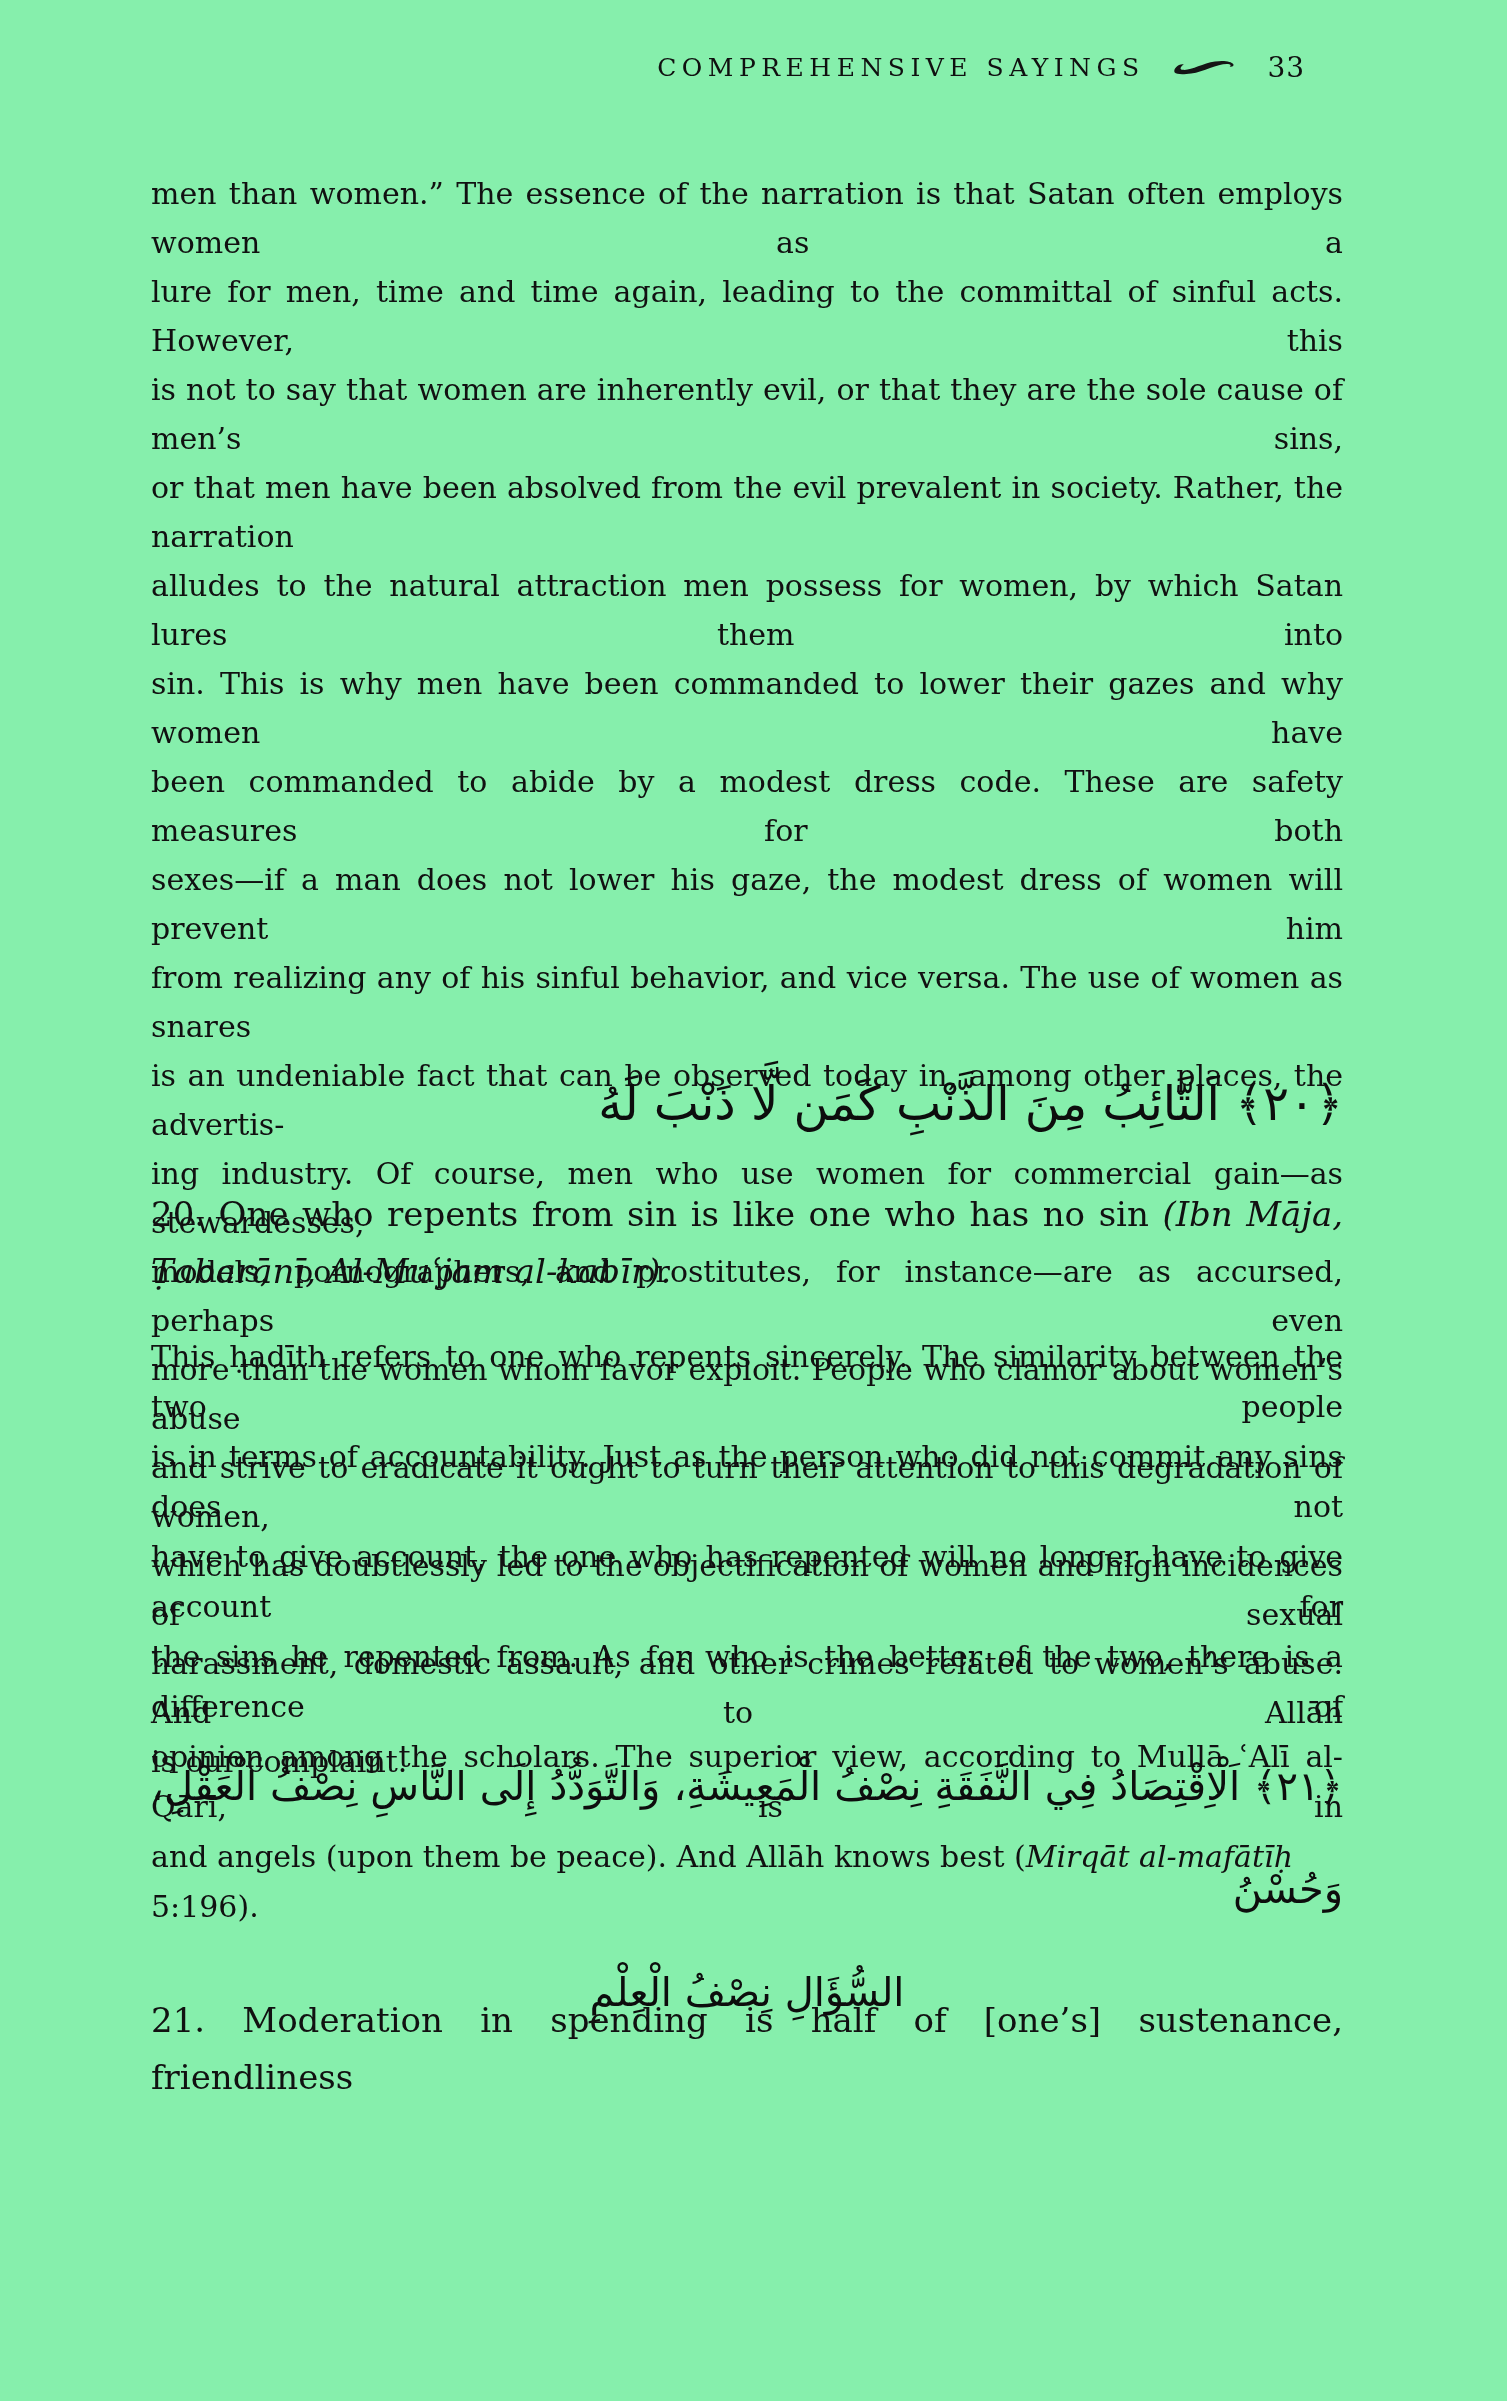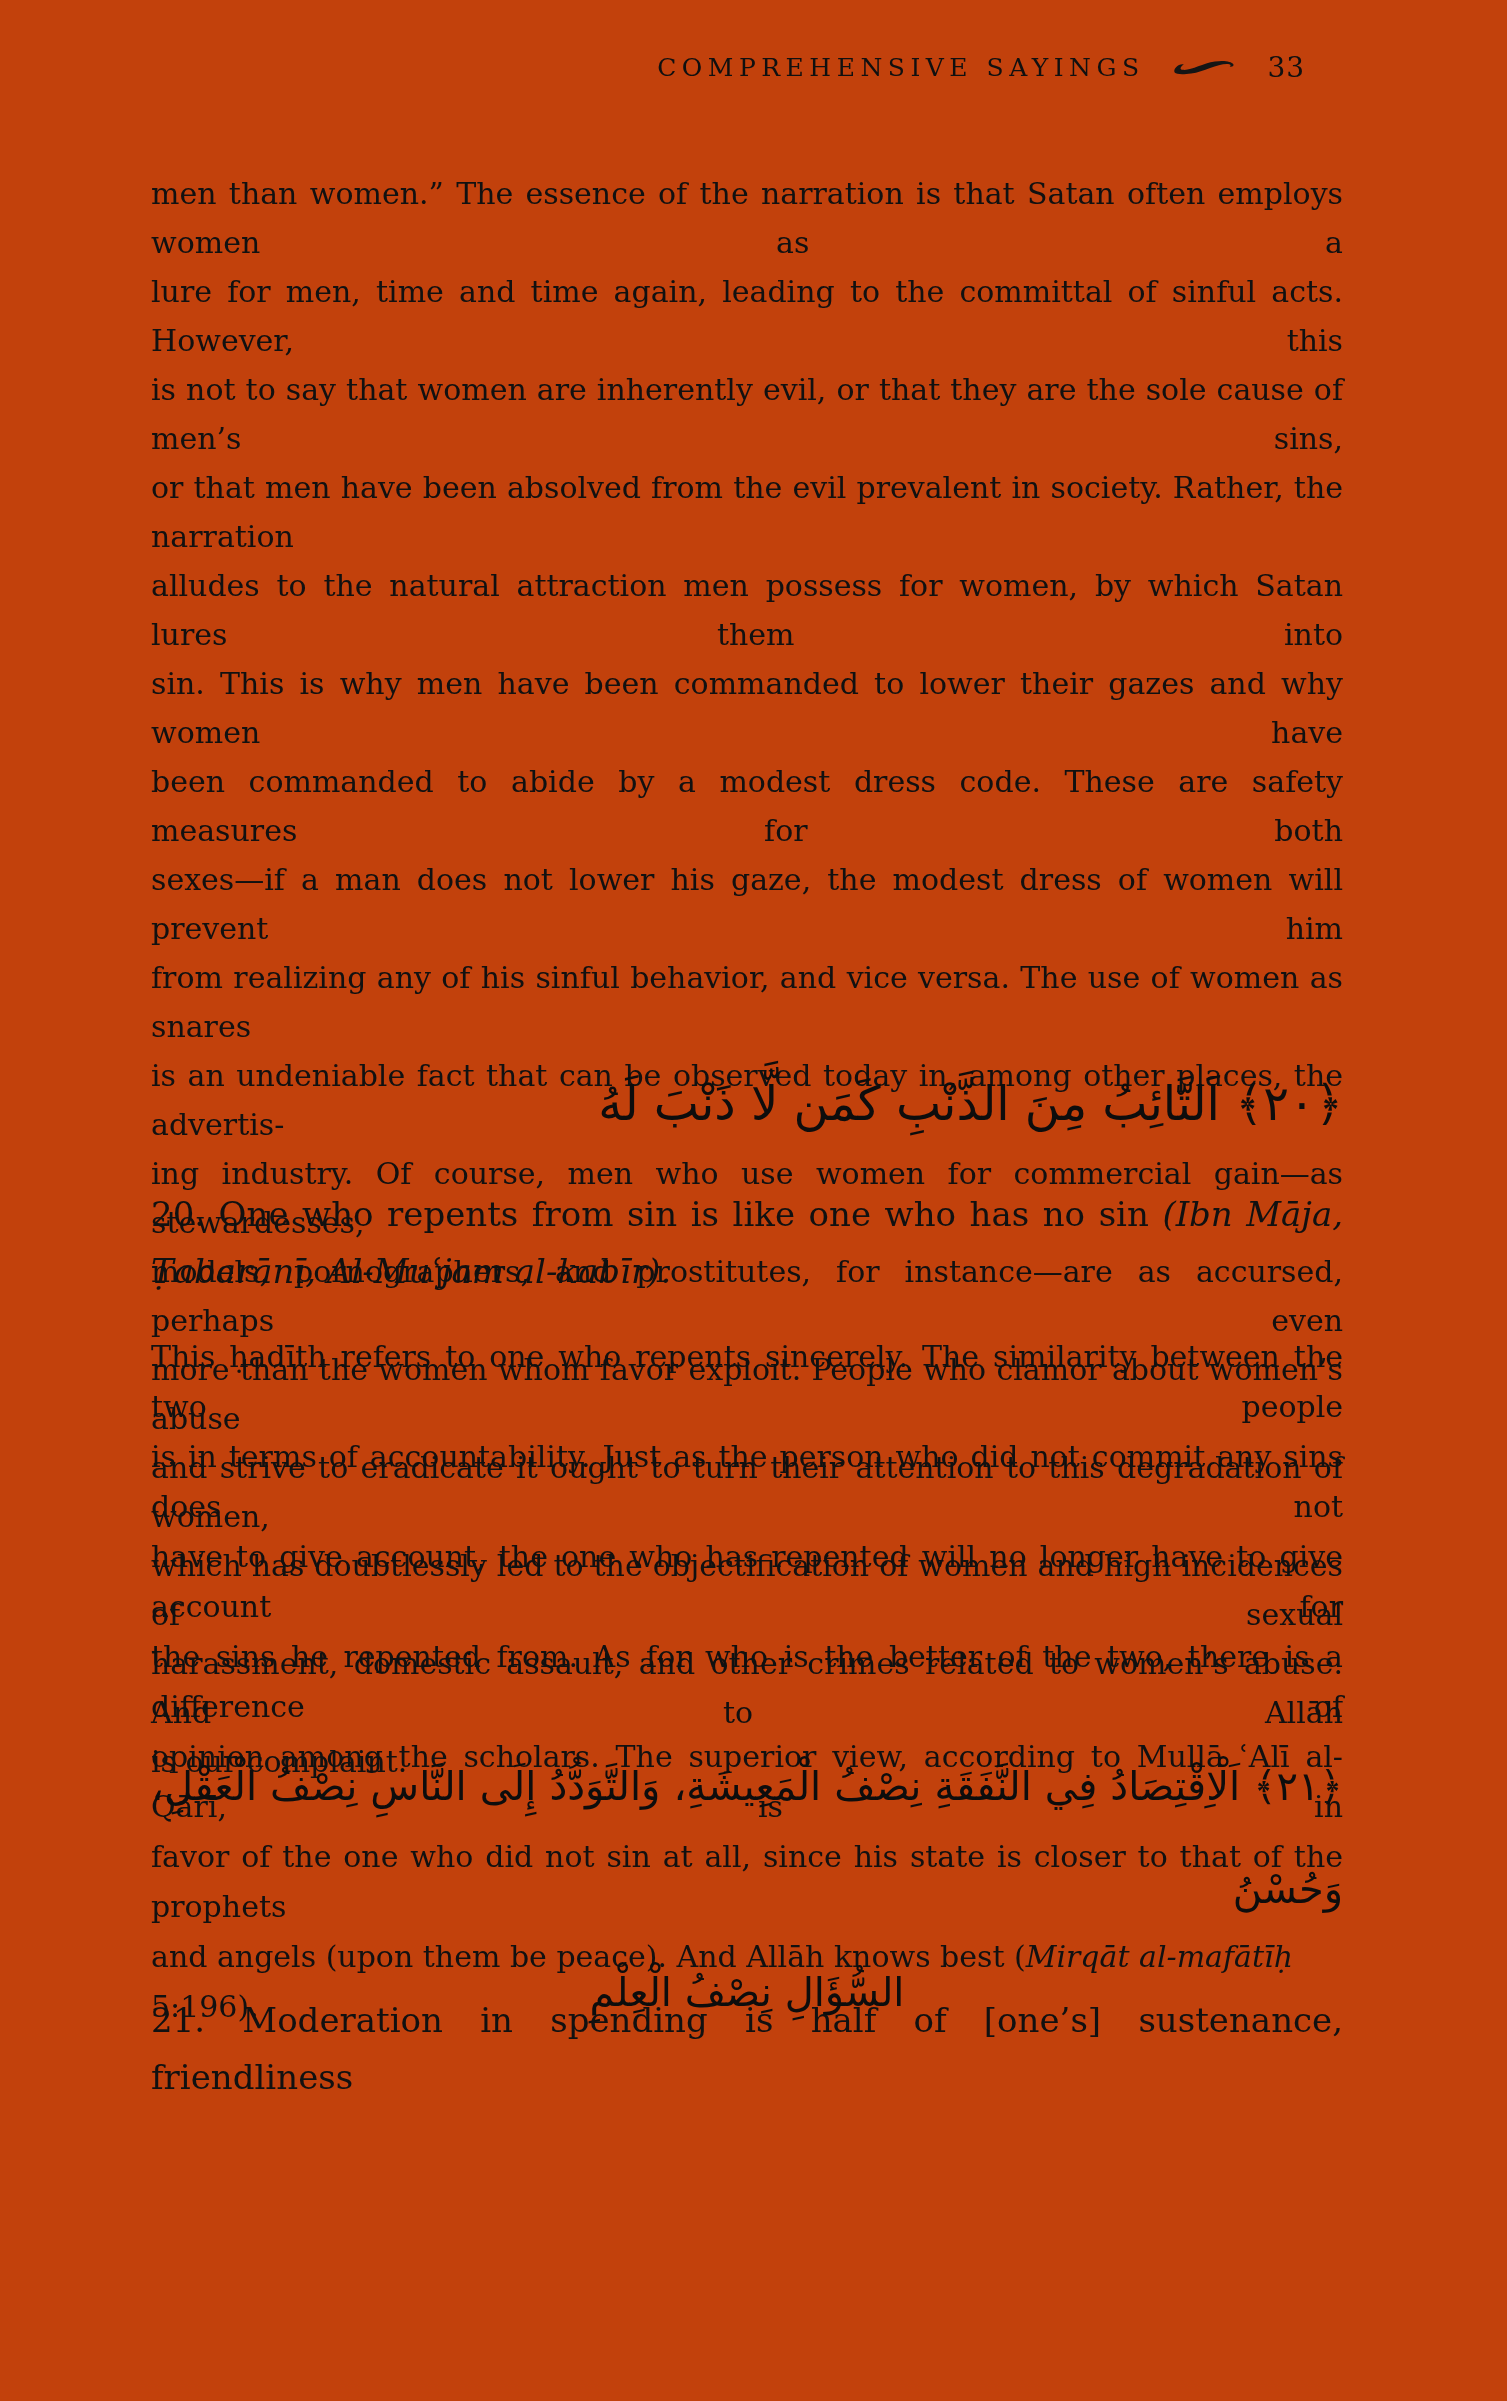--- a/index.html
+++ b/index.html
@@ -1,20 +1,20 @@
 <!DOCTYPE html>
 <html style="font-size:14.6px"><head>
 <meta charset="utf-8">
 <style>
   html, body { margin: 0; padding: 0; background: #e8e8e8; }
   .sheet {
     position: relative;
     width: 1508px;
     height: 2401px;
-    background: #c2410c;
+    background: #86efac;
     color: #111111;
     overflow: hidden;
     font-family: "DejaVu Serif", serif;
   }
 
   
   .running-header {
     position: absolute;
     top: 51px;
     left: 113px;
@@ -113,21 +113,20 @@
     </div>
     <div class="line short it">Ṭabarānī, Al-Muʿjam al-kabīr).</div>
   </section>
 
   <section class="block body-size commentary">
     <div class="line">This ḥadīth refers to one who repents sincerely. The similarity between the two people</div>
     <div class="line">is in terms of accountability. Just as the person who did not commit any sins does not</div>
     <div class="line">have to give account, the one who has repented will no longer have to give account for</div>
     <div class="line">the sins he repented from. As for who is the better of the two, there is a difference of</div>
     <div class="line">opinion among the scholars. The superior view, according to Mullā ʿAlī al-Qārī, is in</div>
-    <div class="line">favor of the one who did not sin at all, since his state is closer to that of the prophets</div>
     <div class="line short">
       <span>and angels (upon them be peace). And Allāh knows best (</span><span class="it">Mirqāt al-mafātīḥ</span><span> 5:196).</span>
     </div>
   </section>
 
   <section class="block arabic arabic-block" dir="rtl">
     <div class="aline just">﴿٢١﴾ اَلْاِقْتِصَادُ فِي النَّفَقَةِ نِصْفُ الْمَعِيشَةِ، وَالتَّوَدُّدُ إِلَى النَّاسِ نِصْفُ الْعَقْلِ، وَحُسْنُ</div>
     <div class="aline">السُّؤَالِ نِصْفُ الْعِلْمِ</div>
   </section>
 

